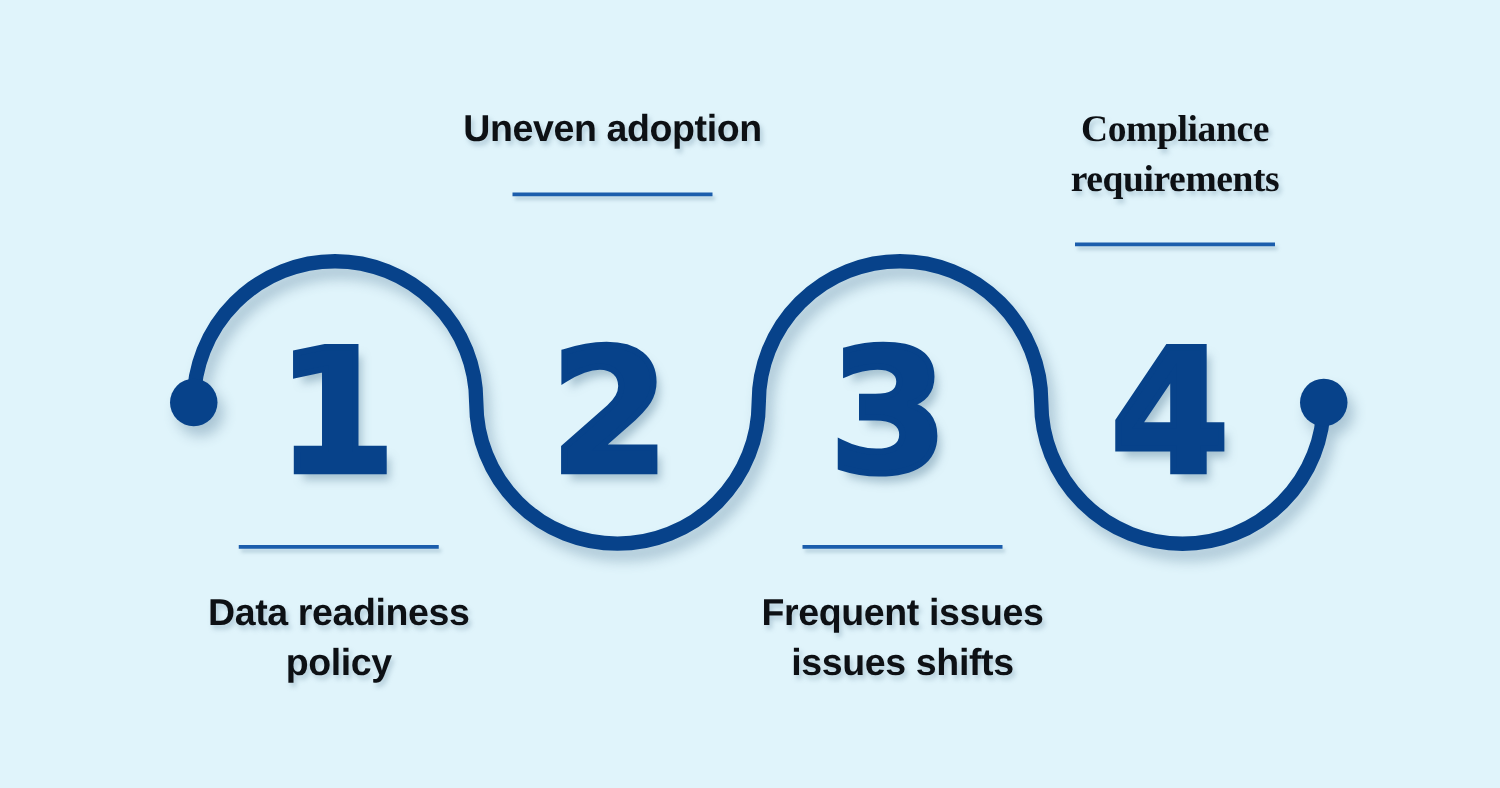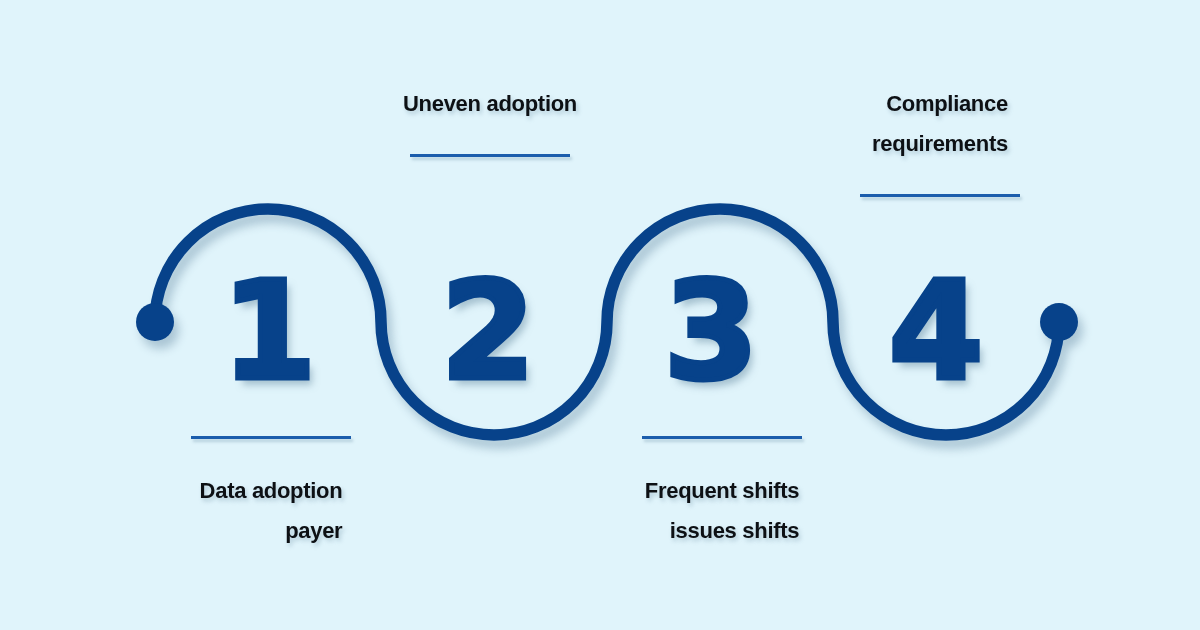--- a/index.html
+++ b/index.html
@@ -57,81 +57,81 @@
   
   .step-label {
     position: absolute;
     width: 330px;
     display: flex;
     flex-direction: column;
     align-items: center;
   }
   .step-label .text {
     font-weight: 700;
-    font-size: 22px;
+    font-size: 30px;
     line-height: 40px;
     letter-spacing: -0.3px;
-    text-align: right;
+    text-align: center;
     color: var(--label_text, #0d1014);
     text-shadow: 2px 3px 4px rgba(107, 143, 166, 0.4);
   }
   .divider {
     width: 160px;
     height: 3px;
     background: var(--divider_blue, #1b5dac);
     box-shadow: 2px 3px 3px rgba(107, 143, 166, 0.35);
   }
   
   .step-label.above { top: 84px; }
   .step-label.above .divider { margin-top: 30px; }
   
   .step-label.below { top: 430px; }
   .step-label.below .divider { margin-top: 6px; }
   .step-label.below .text { margin-top: 32px; }
 
   #label-1 { left: 106px; }
   #label-2 { left: 325px; }
   #label-3 { left: 557px; }
-  #label-4 { left: 775px; }
+  #label-4 { left: 775px; font-family: Liberation Serif, serif; }
 </style>
 </head>
 <body>
 
 <div class="canvas">
 
   <svg class="wave" width="1200" height="630" viewBox="0 0 1200 630" aria-hidden="true">
     <path d="M 155 322 A 113 113 0 0 1 381 322 A 113 113 0 0 0 607 322 A 113 113 0 0 1 833 322 A 113 113 0 0 0 1059 322"></path>
     <circle cx="155" cy="322" r="19"></circle>
     <circle cx="1059" cy="322" r="19"></circle>
   </svg>
 
   <div class="num" id="num-1">1</div>
   <div class="num" id="num-2">2</div>
   <div class="num" id="num-3">3</div>
   <div class="num" id="num-4">4</div>
 
   <div class="step-label below" id="label-1">
     <div class="divider"></div>
     <div class="text">
-      <span>Data adoption</span><br>
-      <span>payer</span>
+      <span>Data readiness</span><br>
+      <span>policy</span>
     </div>
   </div>
 
   <div class="step-label above" id="label-2">
     <div class="text">
       <span>Uneven adoption</span><br>
     </div>
     <div class="divider"></div>
   </div>
 
   <div class="step-label below" id="label-3">
     <div class="divider"></div>
     <div class="text">
-      <span>Frequent shifts</span><br>
+      <span>Frequent issues</span><br>
       <span>issues shifts</span>
     </div>
   </div>
 
   <div class="step-label above" id="label-4">
     <div class="text">
       <span>Compliance</span><br>
       <span>requirements</span>
     </div>
     <div class="divider"></div>

